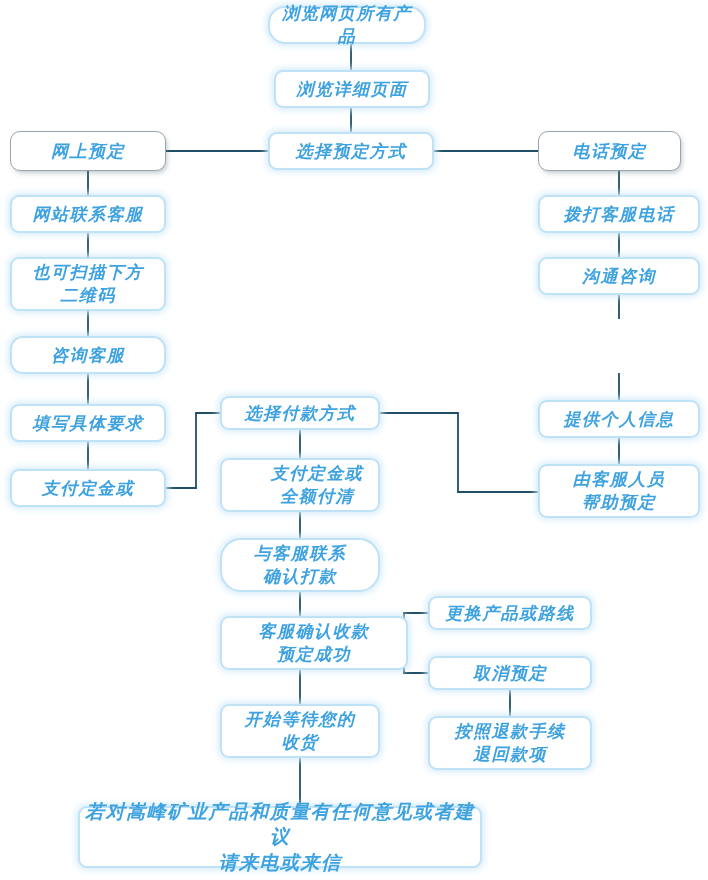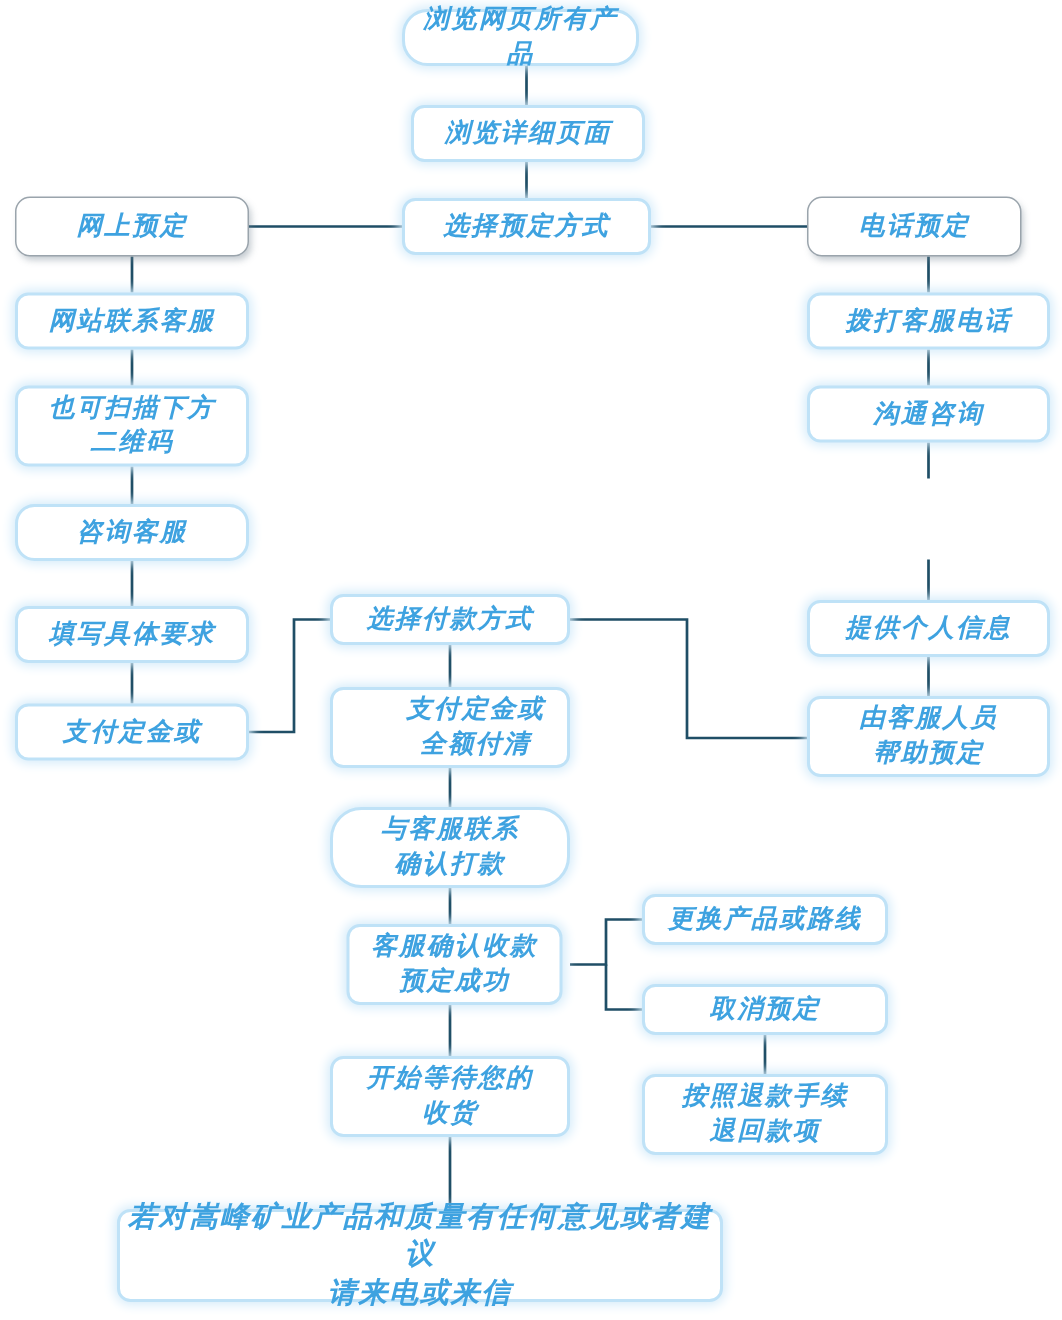--- a/index.html
+++ b/index.html
@@ -110,21 +110,21 @@
     <div class="node glow" style="left: 538px; top: 195px; width: 162px; height: 38px;"><span class="label">拨打客服电话</span></div>
     <div class="node glow" style="left: 538px; top: 257px; width: 162px; height: 38px;"><span class="label">沟通咨询</span></div>
     <div class="node glow" style="left: 538px; top: 400px; width: 162px; height: 38px;"><span class="label">提供个人信息</span></div>
     <div class="node glow" style="left: 538px; top: 464px; width: 162px; height: 54px;"><span class="label">由客服人员
 帮助预定</span></div>
     <div class="node glow" style="left: 220px; top: 396px; width: 160px; height: 34px;"><span class="label">选择付款方式</span></div>
     <div class="node glow" style="left: 220px; top: 458px; width: 160px; height: 54px; padding-left: 34px;"><span class="label">支付定金或
 全额付清</span></div>
     <div class="node glow" style="left: 220px; top: 538px; width: 160px; height: 54px; border-radius: 21px;"><span class="label">与客服联系
 确认打款</span></div>
-    <div class="node glow" style="left: 220px; top: 616px; width: 144px; height: 54px; margin-left: 11px;"><span class="label">客服确认收款
+    <div class="node glow" style="left: 220px; top: 616px; width: 188px; height: 54px;"><span class="label">客服确认收款
 预定成功</span></div>
     <div class="node glow" style="left: 220px; top: 704px; width: 160px; height: 54px;"><span class="label">开始等待您的
 收货</span></div>
     <div class="node glow" style="left: 428px; top: 596px; width: 164px; height: 34px;"><span class="label">更换产品或路线</span></div>
     <div class="node glow" style="left: 428px; top: 656px; width: 164px; height: 34px;"><span class="label">取消预定</span></div>
     <div class="node glow" style="left: 428px; top: 716px; width: 164px; height: 54px;"><span class="label">按照退款手续
 退回款项</span></div>
     <div class="node glow wide" style="left: 78px; top: 806px; width: 404px; height: 62px;"><span class="label">若对嵩峰矿业产品和质量有任何意见或者建议
 请来电或来信</span></div>
   </div>

